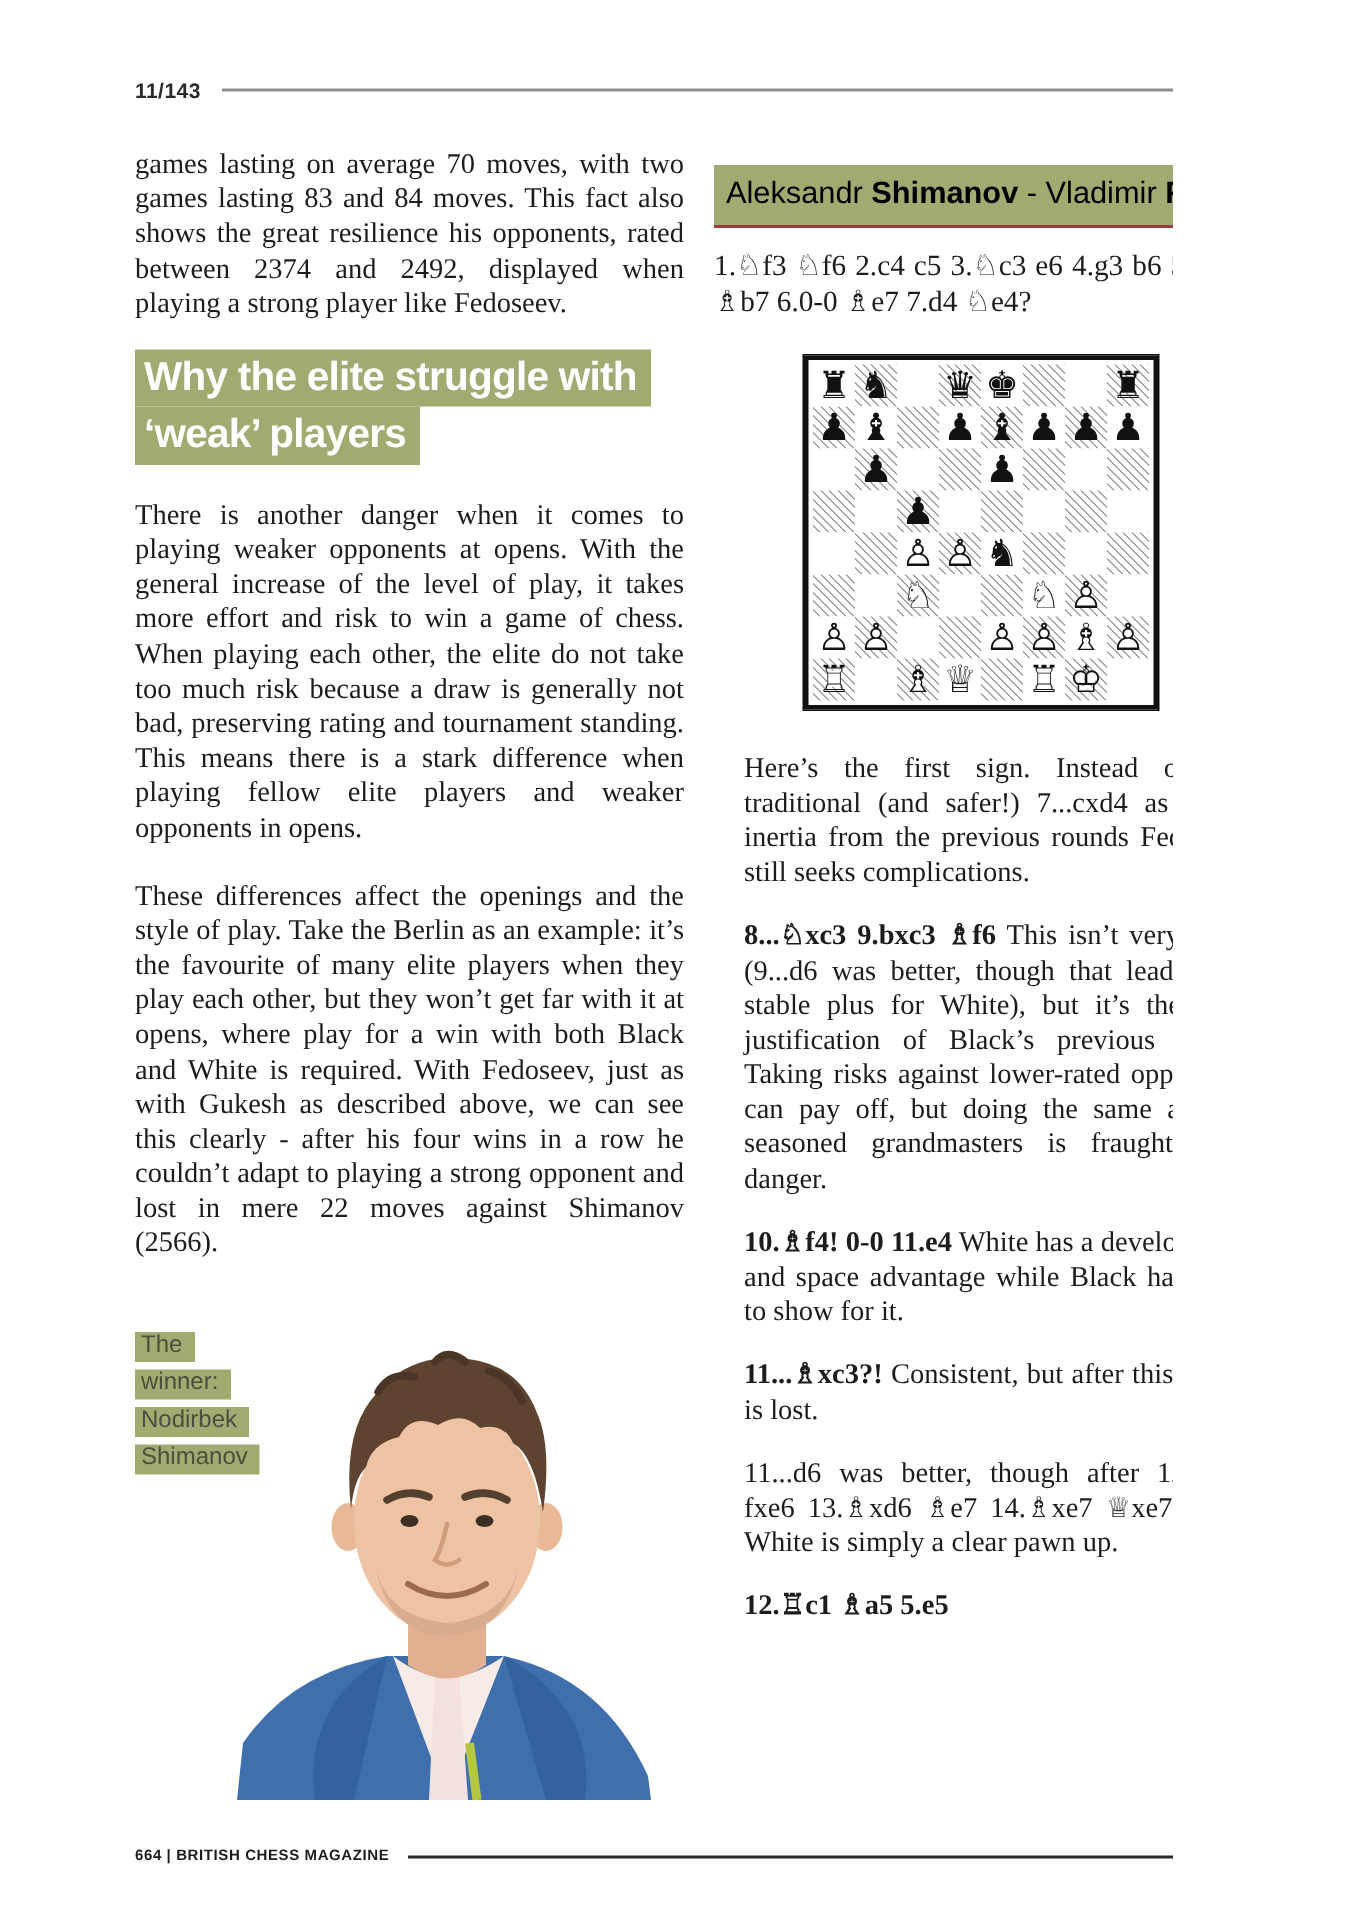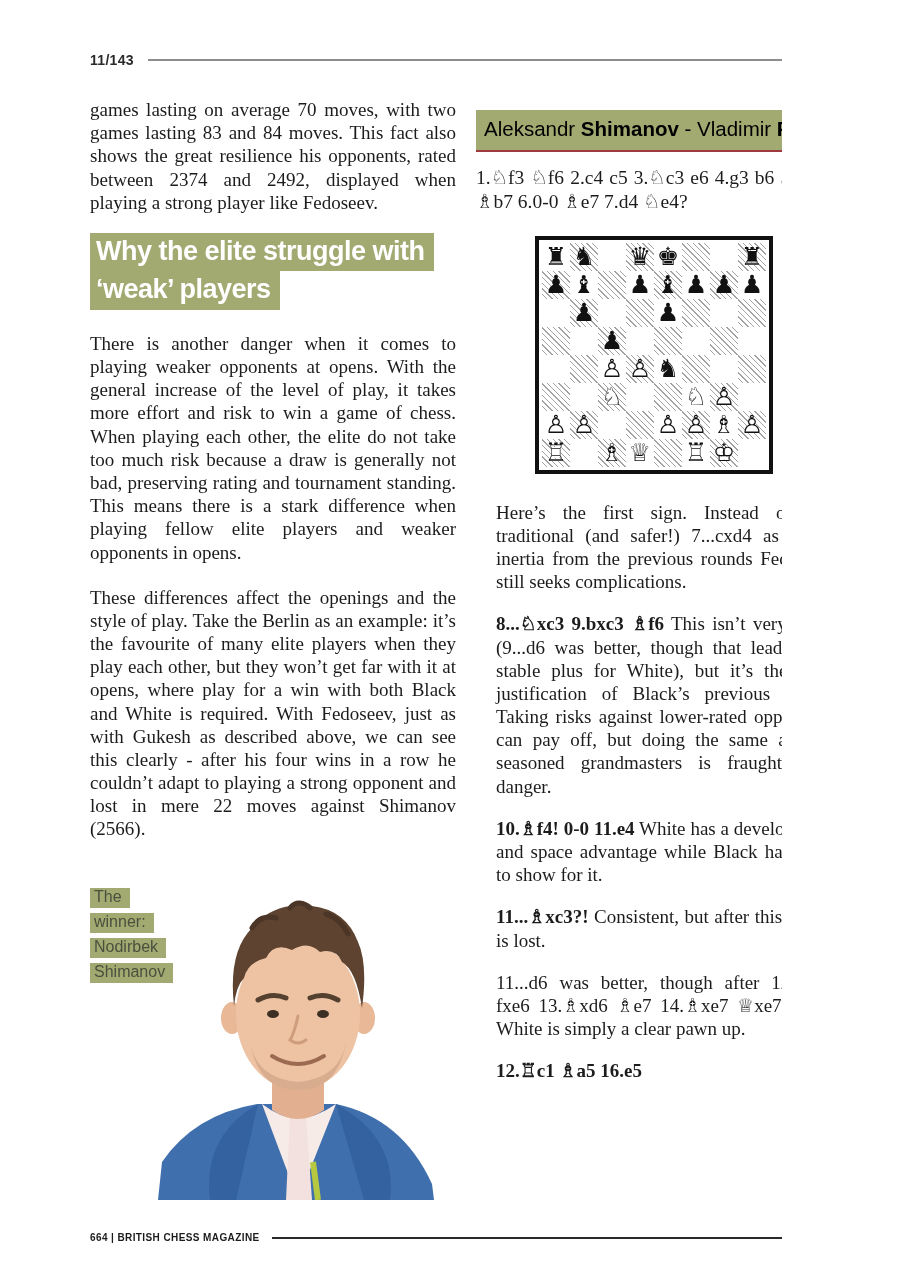--- a/index.html
+++ b/index.html
@@ -386,21 +386,21 @@
           </div>
           <div class="sq light"></div>
         </div>
     </div>
 
     <p class="ann"><b></b><span>Here’s the first sign. Instead of the traditional (and safer!) 7...cxd4 as if by inertia from the previous rounds Fedoseev still seeks complications.</span></p>
     <p class="ann"><b>8...♘xc3 9.bxc3 ♗f6</b><span> This isn’t very good (9...d6 was better, though that leads to a stable plus for White), but it’s the only justification of Black’s previous move. Taking risks against lower-rated opponents can pay off, but doing the same against seasoned grandmasters is fraught with danger.</span></p>
     <p class="ann"><b>10.♗f4! 0-0 11.e4</b><span> White has a development and space advantage while Black has little to show for it.</span></p>
     <p class="ann"><b>11...♗xc3?!</b><span> Consistent, but after this Black is lost.</span></p>
     <p class="ann"><b></b><span>11...d6 was better, though after 12.dxe6 fxe6 13.♗xd6 ♗e7 14.♗xe7 ♕xe7 15.e5 White is simply a clear pawn up.</span></p>
-    <p class="ann"><b>12.♖c1 ♗a5 16.e5</b><span></span></p>
+    <p class="ann"><b>12.♖c1 ♗a5 5.e5</b><span></span></p>
   </div>
 
   <div class="footer-row">
     <span class="footer-text">664 | British Chess Magazine</span>
     <div class="footer-rule"></div>
   </div>
 
 </div>
 
 </body></html>

